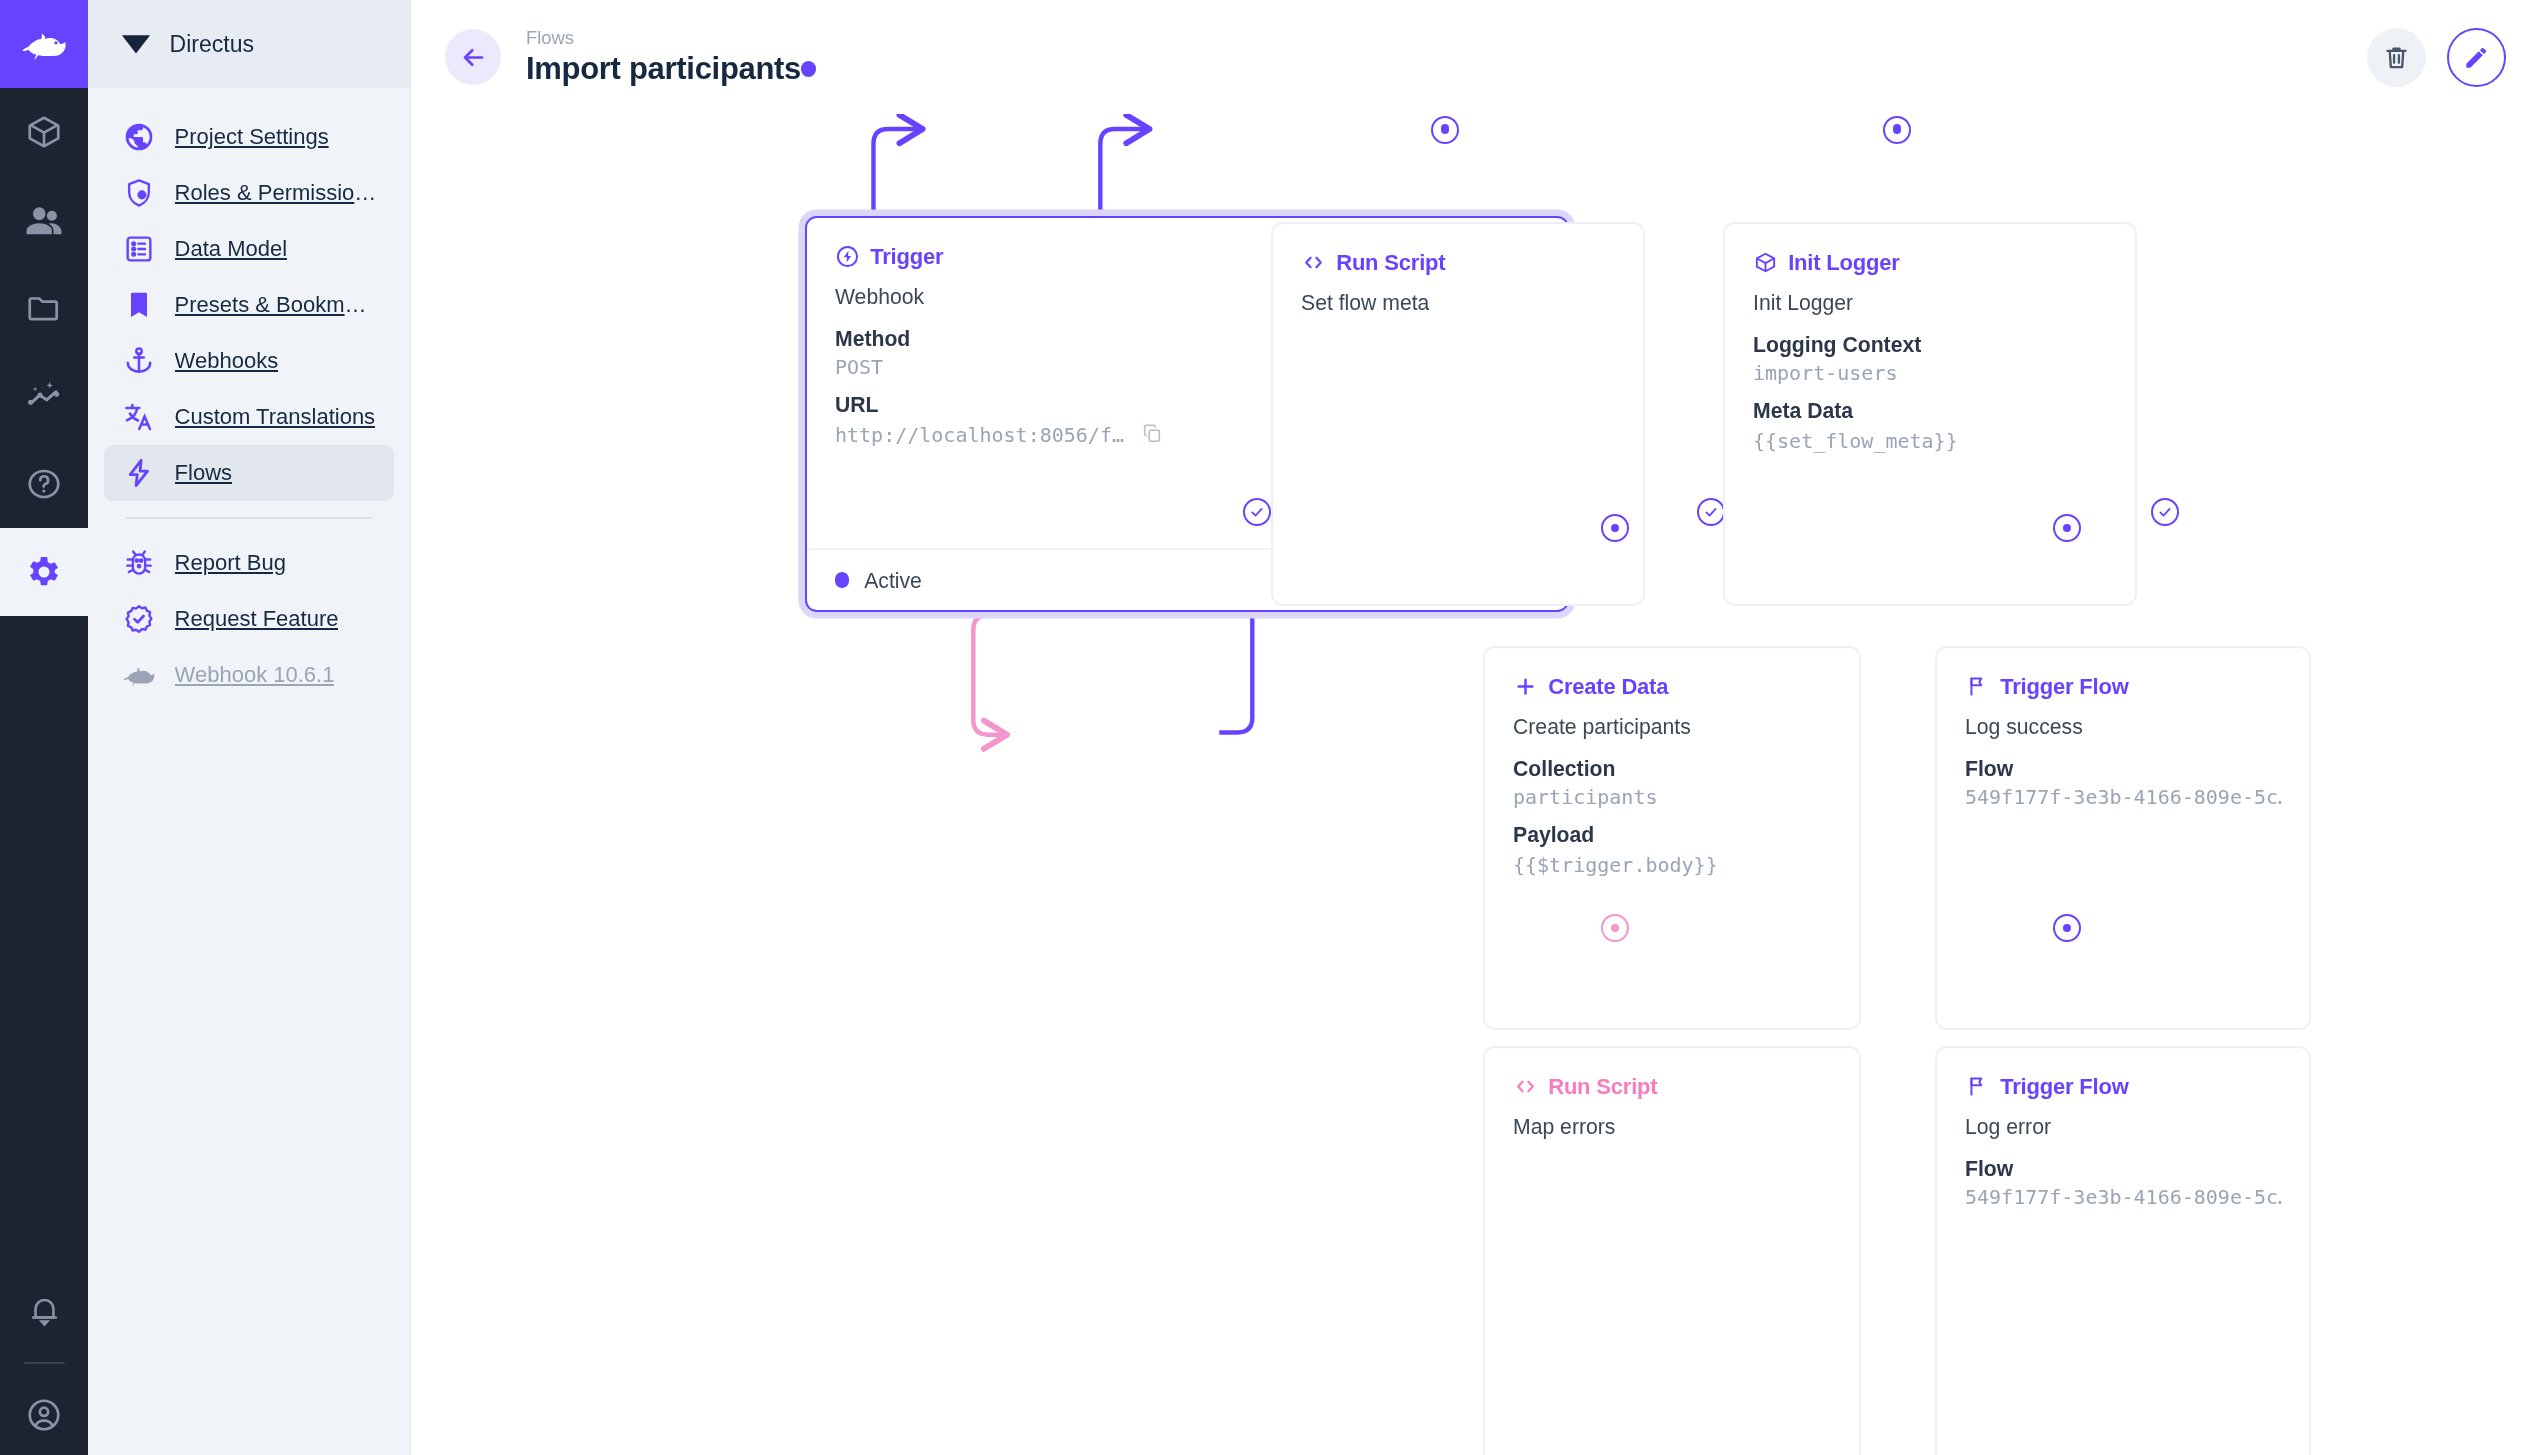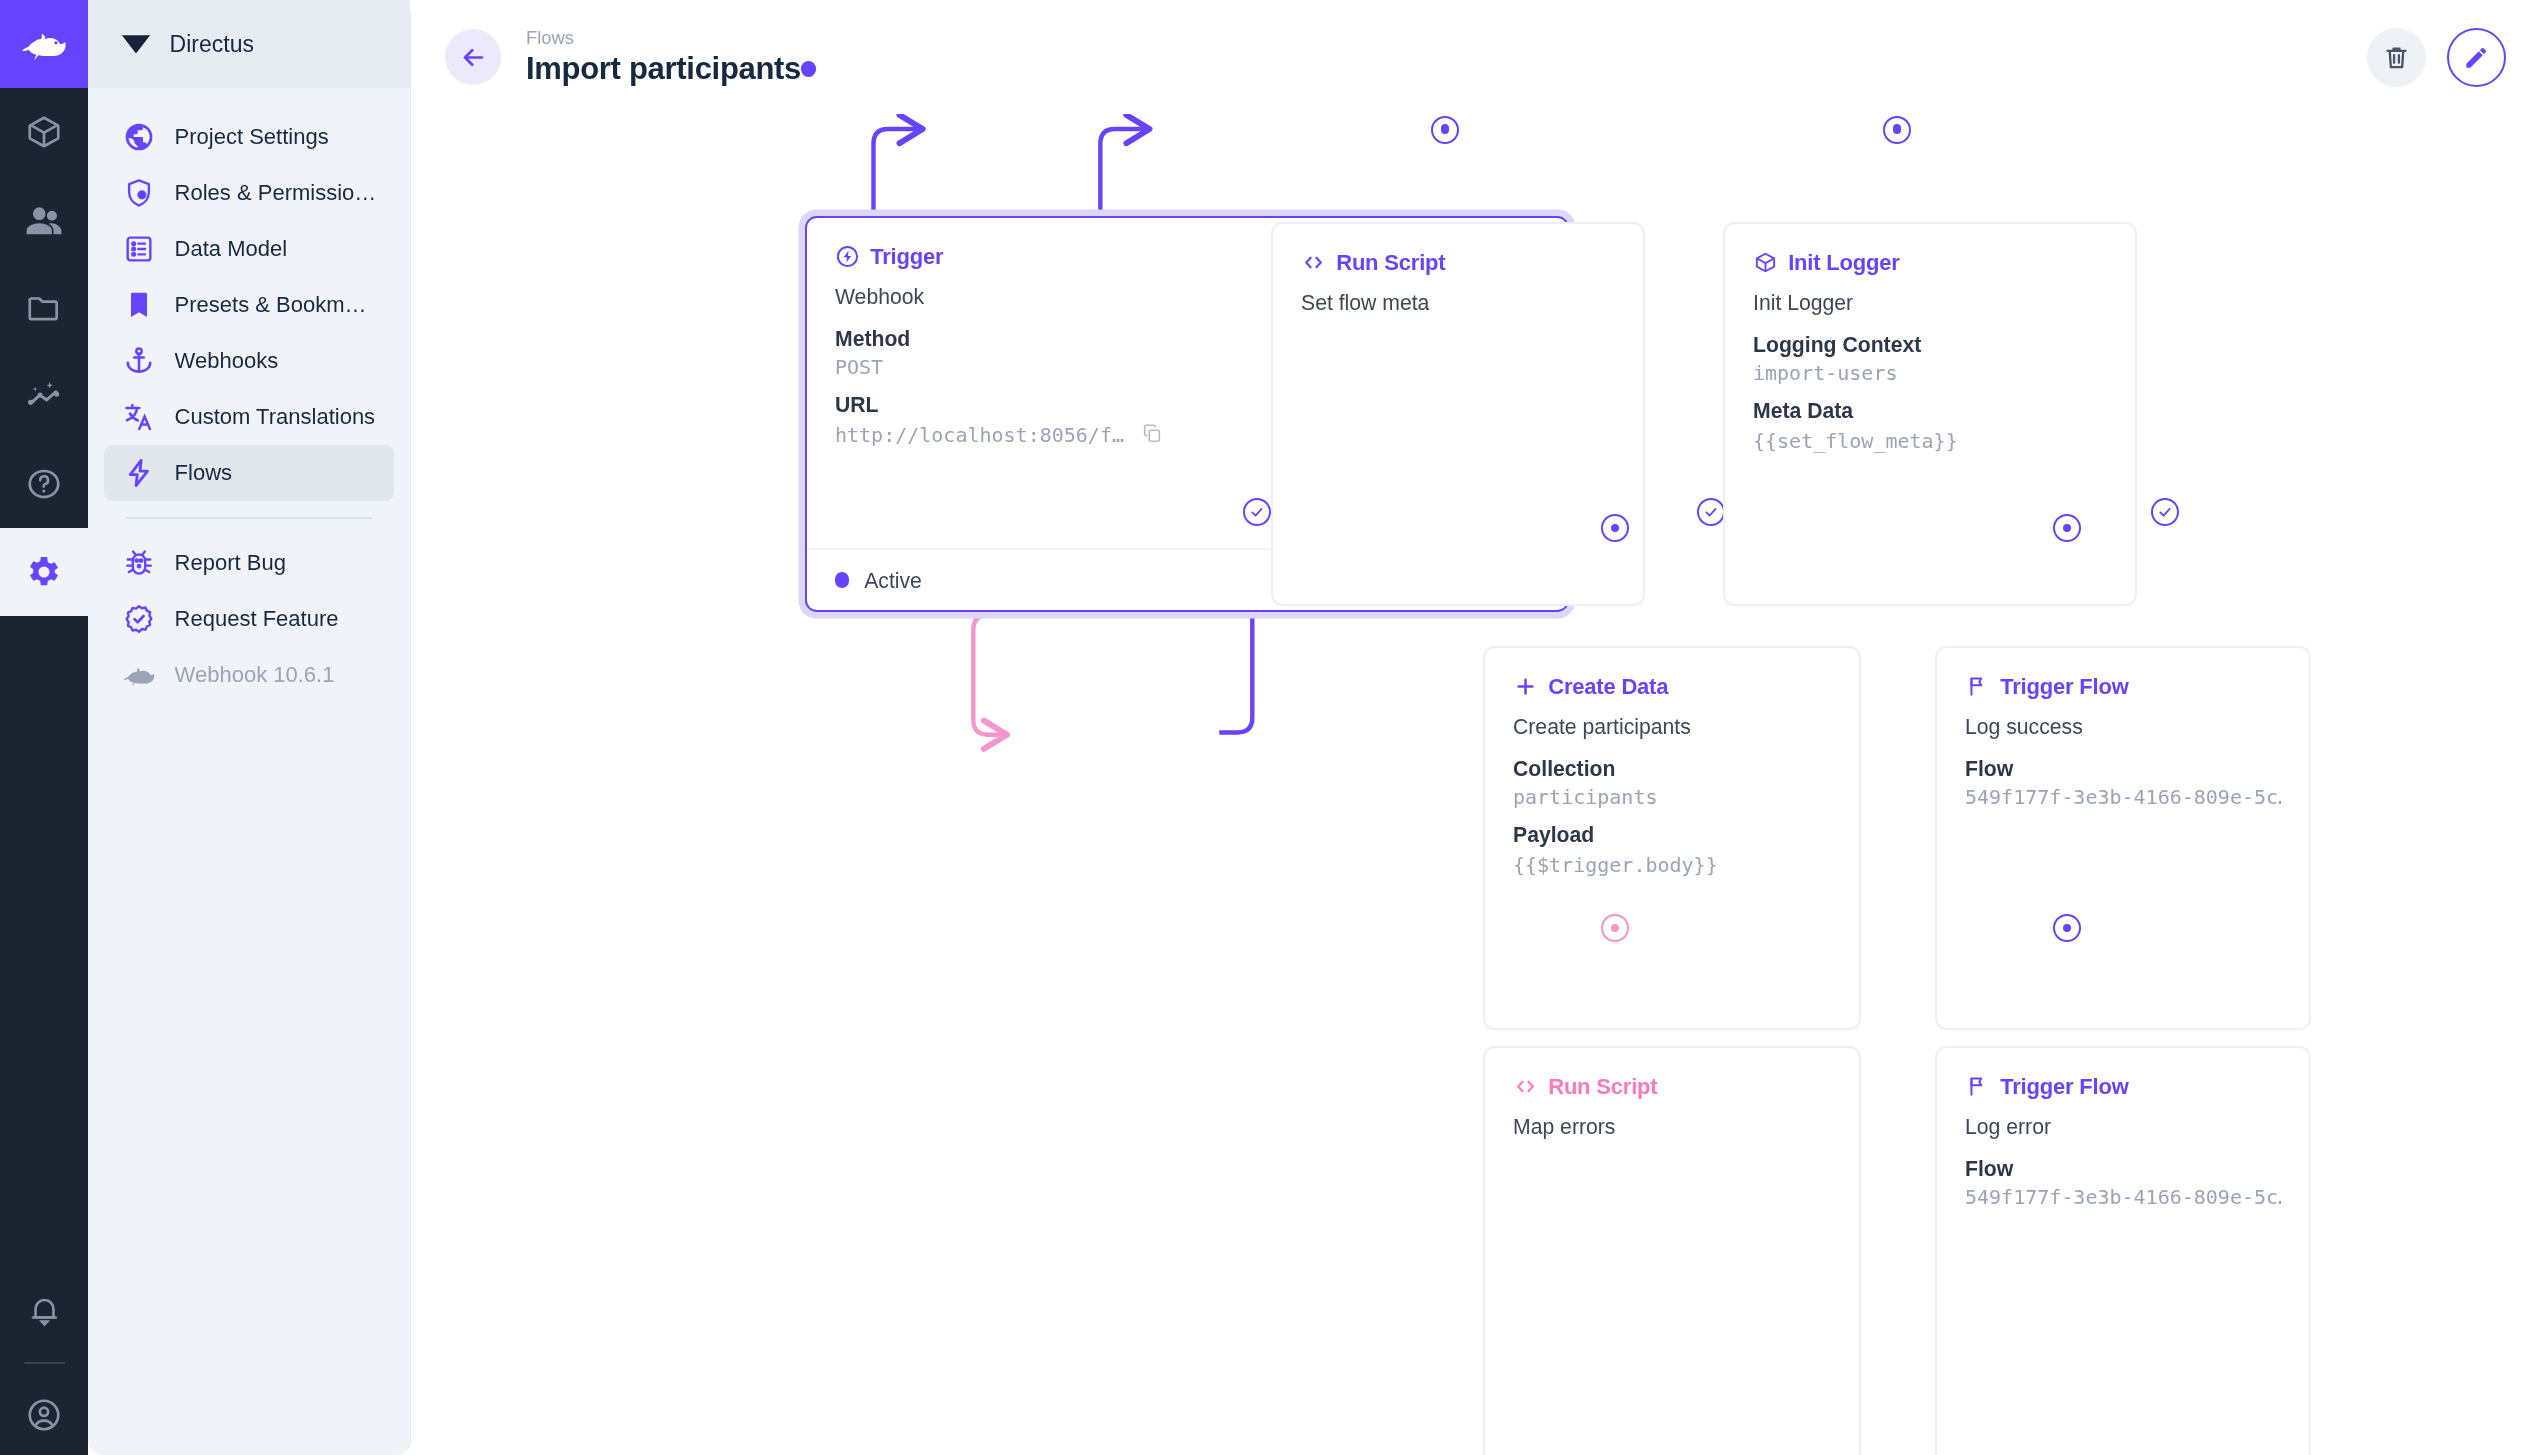--- a/index.html
+++ b/index.html
@@ -39,21 +39,20 @@
     margin: 10.3px 0;
   }
 
   
   #nav-sidebar {
     width: 323px; height: 1455px;
     background: #f0f4f9;
     flex: 0 0 323px;
     display: flex; flex-direction: column;
     border-right: 0.7px solid #e4eaf1;
-    border-radius: 15px;
   }
   .project-header {
     height: 88px;
     display: flex; align-items: center;
     padding: 0 32px;
     background: #e7ecf3;
     gap: 17.6px;
   }
   .project-name {
     font-size: 23px; color: #172940; font-weight: 400;
@@ -68,21 +67,21 @@
     color: #172940;
     font-size: 22px;
     cursor: pointer;
   }
   .nav-item.selected { background: #e2e7ee; }
   .nav-item .ni-icon {
     width: 34px; height: 34px; flex: 0 0 34px;
     display: flex; align-items: center; justify-content: center;
     color: #6644ff;
   }
-  .nav-label { white-space: nowrap; overflow: hidden; text-overflow: ellipsis; }
+  .nav-label { white-space: nowrap; overflow: hidden; text-overflow: ellipsis; text-decoration: underline; }
   .nav-divider {
     height: 2.2px; background: #dbe2ea; margin: 16px 22px;
   }
   .nav-item.version { color: #9aa4b4; cursor: default; }
   .nav-item.version .ni-icon { color: #9aa4b4; }
 
   
   #main {
     flex: 1 1 auto;
     position: relative;

